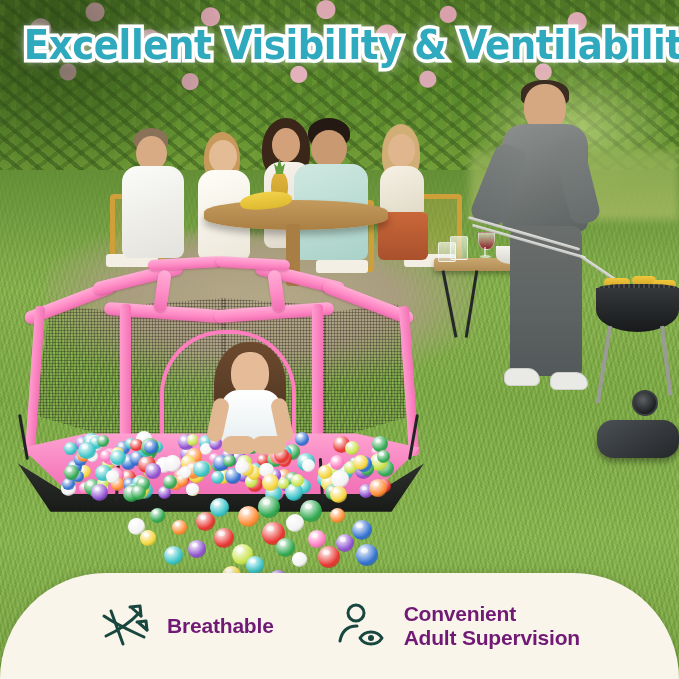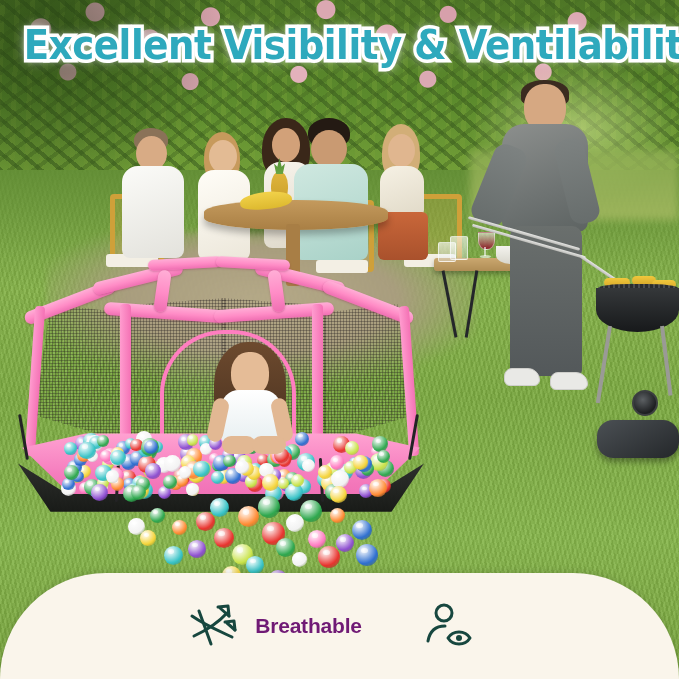--- a/index.html
+++ b/index.html
@@ -591,17 +591,19 @@
     <div class="feature">
       <svg class="ficon" viewBox="0 0 54 54">
         <g fill="none" stroke="#17473f" stroke-width="3" stroke-linecap="round" stroke-linejoin="round">
           <circle cx="20" cy="14" r="8"></circle>
           <path d="M4 42 C6 31, 13 27, 21 27"></path>
           <path d="M24 39 C29 31, 41 31, 46 39 C41 47, 29 47, 24 39 Z"></path>
           <circle cx="35" cy="39" r="3" fill="#17473f" stroke="none"></circle>
         </g>
       </svg>
       <div class="flabel">
+        <div>Convenient</div>
+        <div>Adult Supervision</div>
       </div>
     </div>
   </div>
 
 </div>
 
 </body></html>

